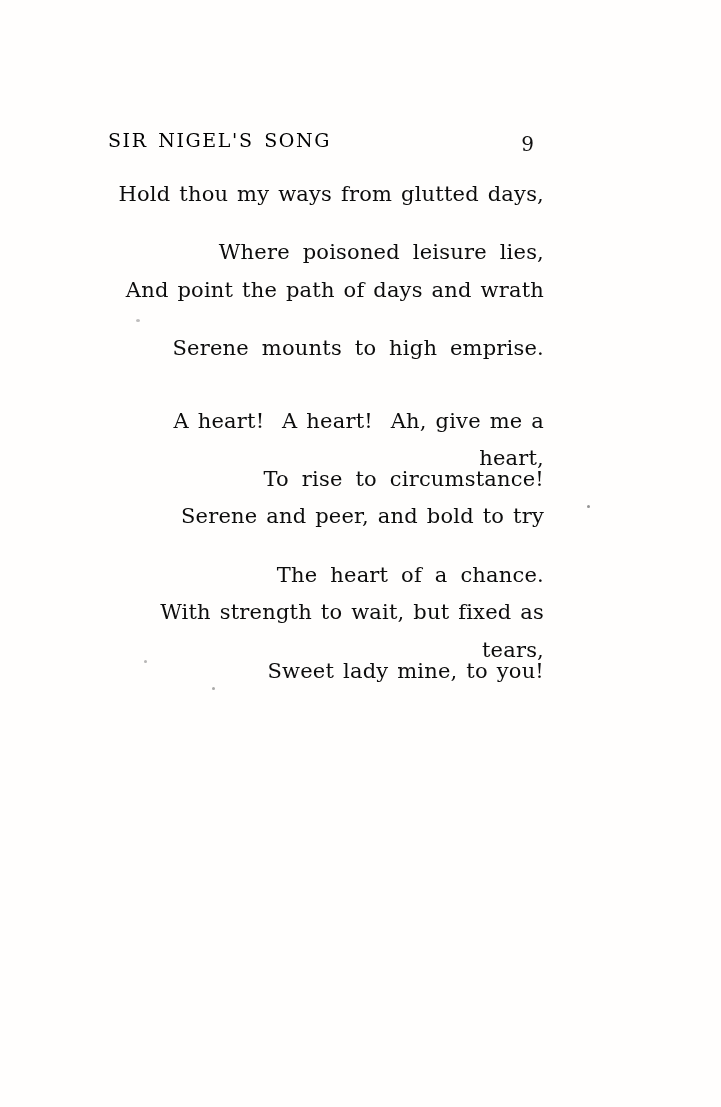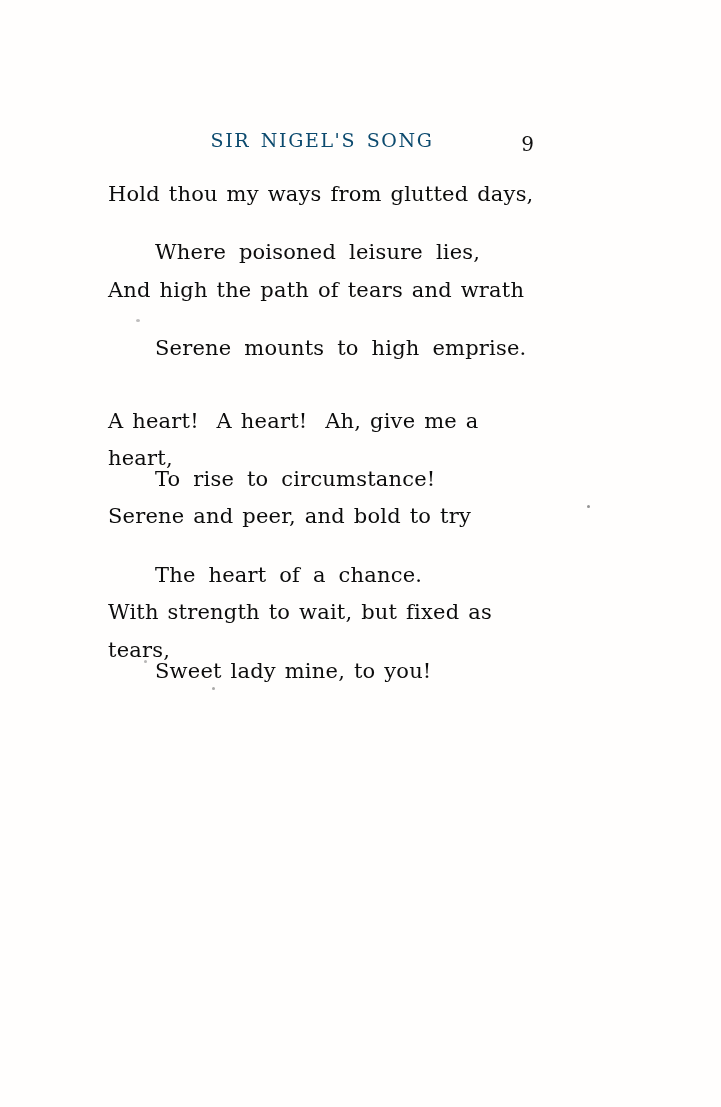--- a/index.html
+++ b/index.html
@@ -18,25 +18,25 @@
   }
   .running-header {
     position: absolute;
     top: 129px;
     left: 108px;
     width: 428px;
     height: 30px;
   }
   .running-title {
     display: block;
-    text-align: center;
+    text-align: left;
     font-size: 19px;
     letter-spacing: 1.6px;
     word-spacing: 3px;
-    color: #0c4a6e;
+    color: #000000;
   }
   .page-number {
     position: absolute;
     top: 3px;
     right: 2px;
     font-size: 20px;
     color: #101010;
   }
   .poem {
     position: absolute;
@@ -52,20 +52,21 @@
     margin-top: 35px;
   }
   .line {
     height: 37.4px;
     line-height: 37.4px;
     font-size: 21px;
     letter-spacing: 0.2px;
     word-spacing: 2px;
     white-space: pre-wrap;
     color: #0c0c0c;
+    text-align: right;
   }
   .line.indent {
     padding-left: 47px;
     margin-top: 21px;
   }
   .line.spread {
     word-spacing: 6px;
   }
   .speck {
     position: absolute;
@@ -85,21 +86,21 @@
   <div class="running-header">
     <span class="running-title">SIR NIGEL'S SONG</span>
     <span class="page-number">9</span>
   </div>
 
   <div class="poem">
 
     <div class="stanza">
       <div class="line">Hold thou my ways from glutted days,</div>
       <div class="line indent spread">Where poisoned leisure lies,</div>
-      <div class="line">And high the path of tears and wrath</div>
+      <div class="line">And point the path of days and wrath</div>
       <div class="line indent spread">Serene mounts to high emprise.</div>
     </div>
 
     <div class="stanza">
       <div class="line">A heart!  A heart!  Ah, give me a heart,</div>
       <div class="line indent spread">To rise to circumstance!</div>
       <div class="line">Serene and peer, and bold to try</div>
       <div class="line indent spread">The heart of a chance.</div>
       <div class="line">With strength to wait, but fixed as tears,</div>
       <div class="line indent">Sweet lady mine, to you!</div>

